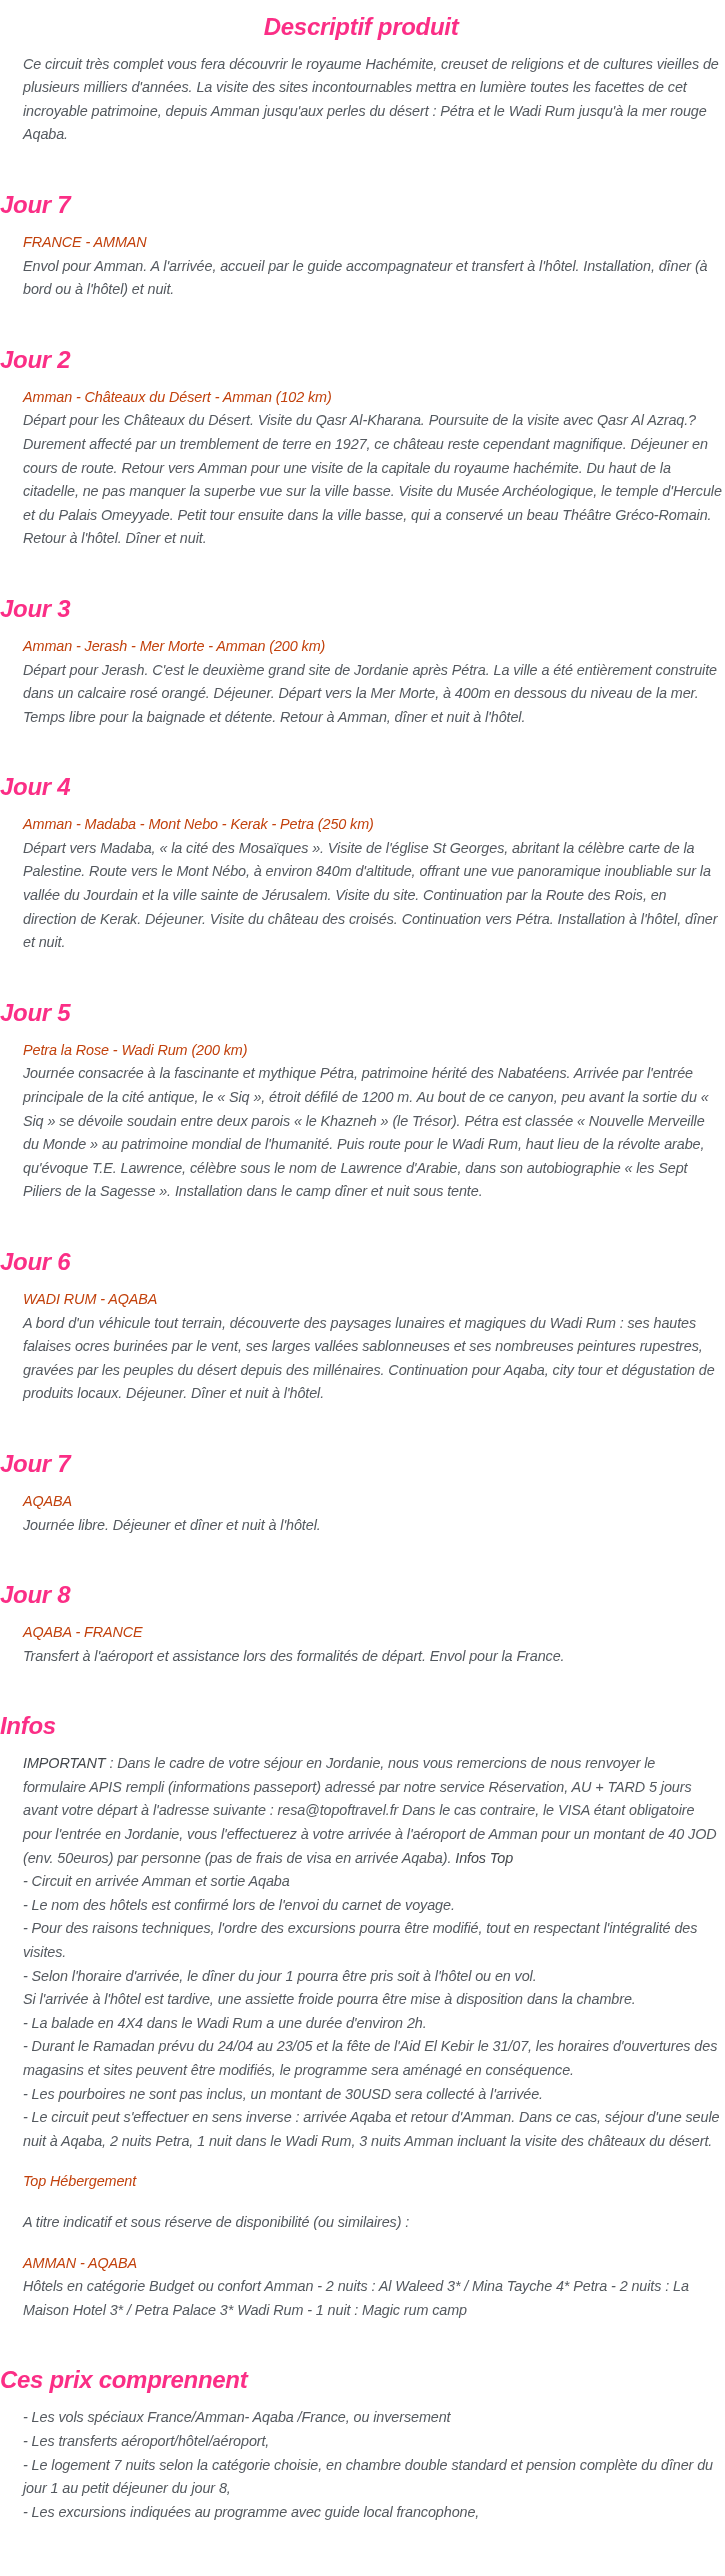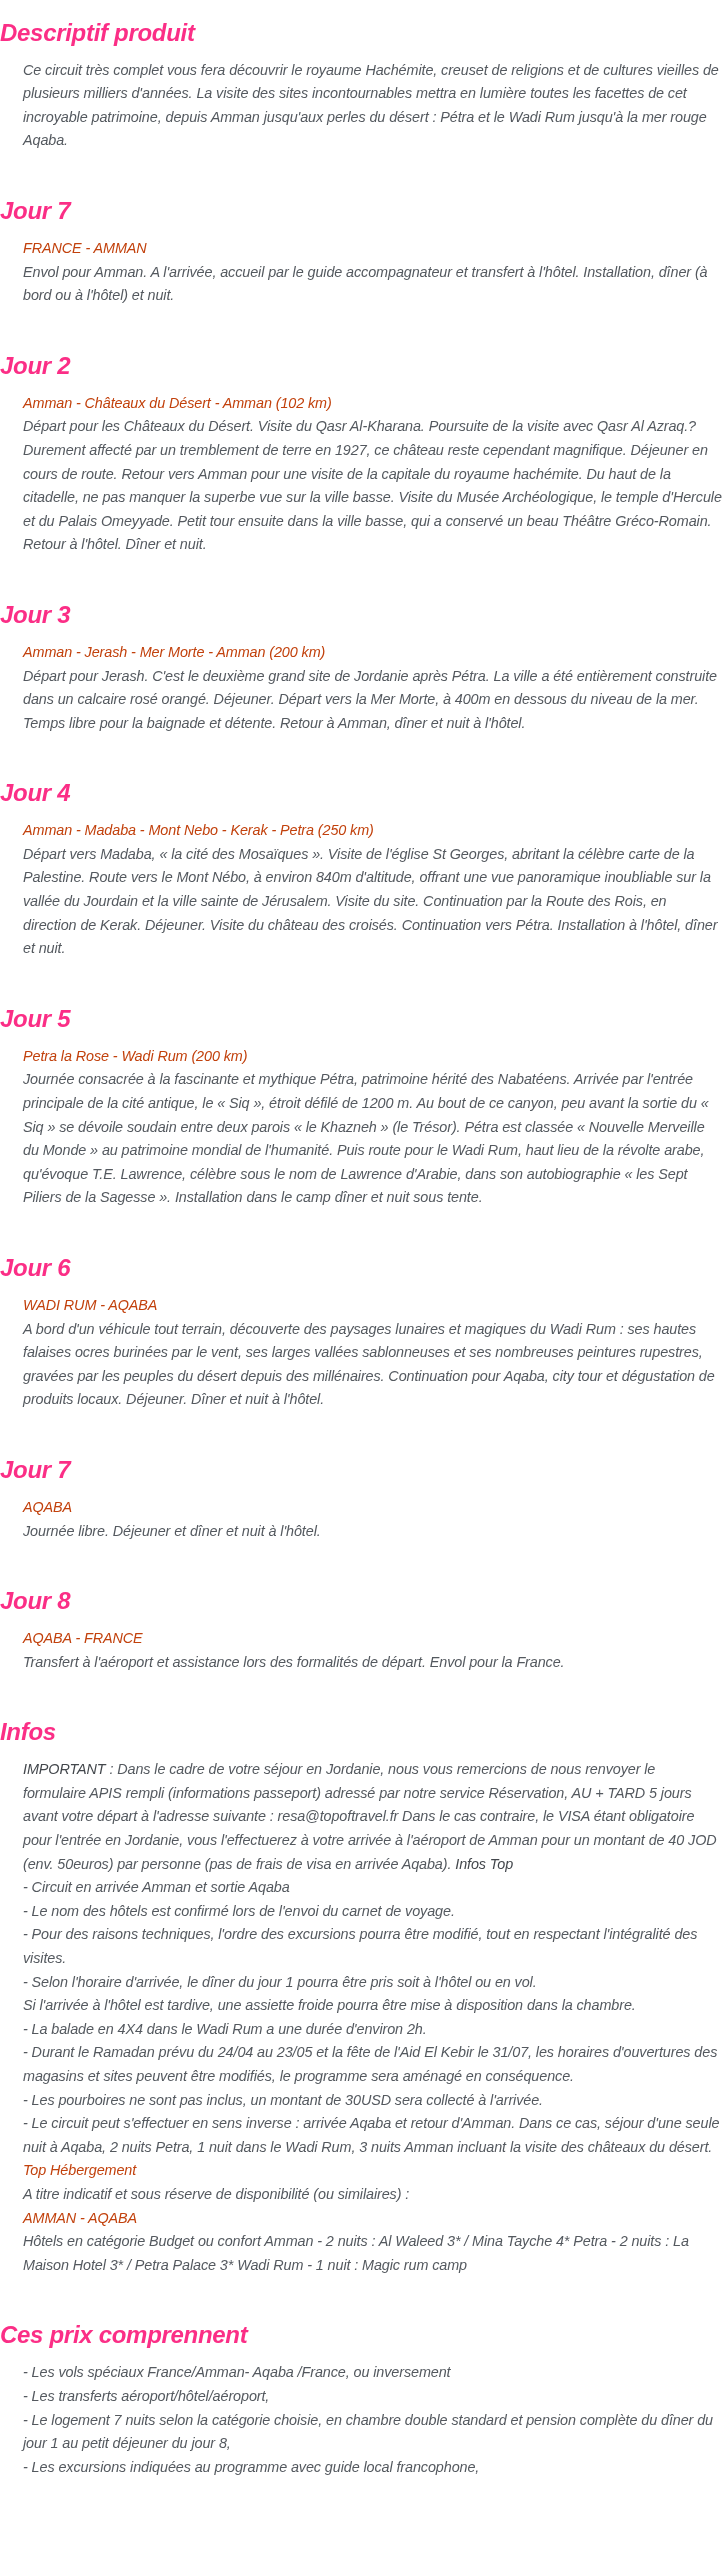--- a/index.html
+++ b/index.html
@@ -22,38 +22,40 @@
   h2.section-title {
     color: #fb2e86;
     font-size: 24px;
     line-height: 1.15;
     font-weight: 700;
     font-style: italic;
     letter-spacing: -0.3px;
     margin: 44px 0 12.4px 0;
   }
   .doc > section:first-child h2.section-title {
-    margin-top: 13px;
+    margin-top: 7px;
+    text-align: center;
   }
   p {
     margin: 0;
     font-size: 14.4px;
     line-height: 23.6px;
     letter-spacing: -0.1px;
     padding-left: 23px;
   }
   p.bold-line {
     font-weight: 400;
     color: #c2410c;
   }
   strong.inline-bold {
     font-weight: 400;
     color: #43474c;
   }
   .para-gap {
+    margin-top: 17px;
   }
 </style>
 </head>
 <body>
 
 <div class="doc">
 
   <section>
     <h2 class="section-title">Descriptif produit</h2>
     <p>Ce circuit très complet vous fera découvrir le royaume Hachémite, creuset de religions et de cultures vieilles de plusieurs milliers d'années. La visite des sites incontournables mettra en lumière toutes les facettes de cet incroyable patrimoine, depuis Amman jusqu'aux perles du désert : Pétra et le Wadi Rum jusqu'à la mer rouge Aqaba.</p>

